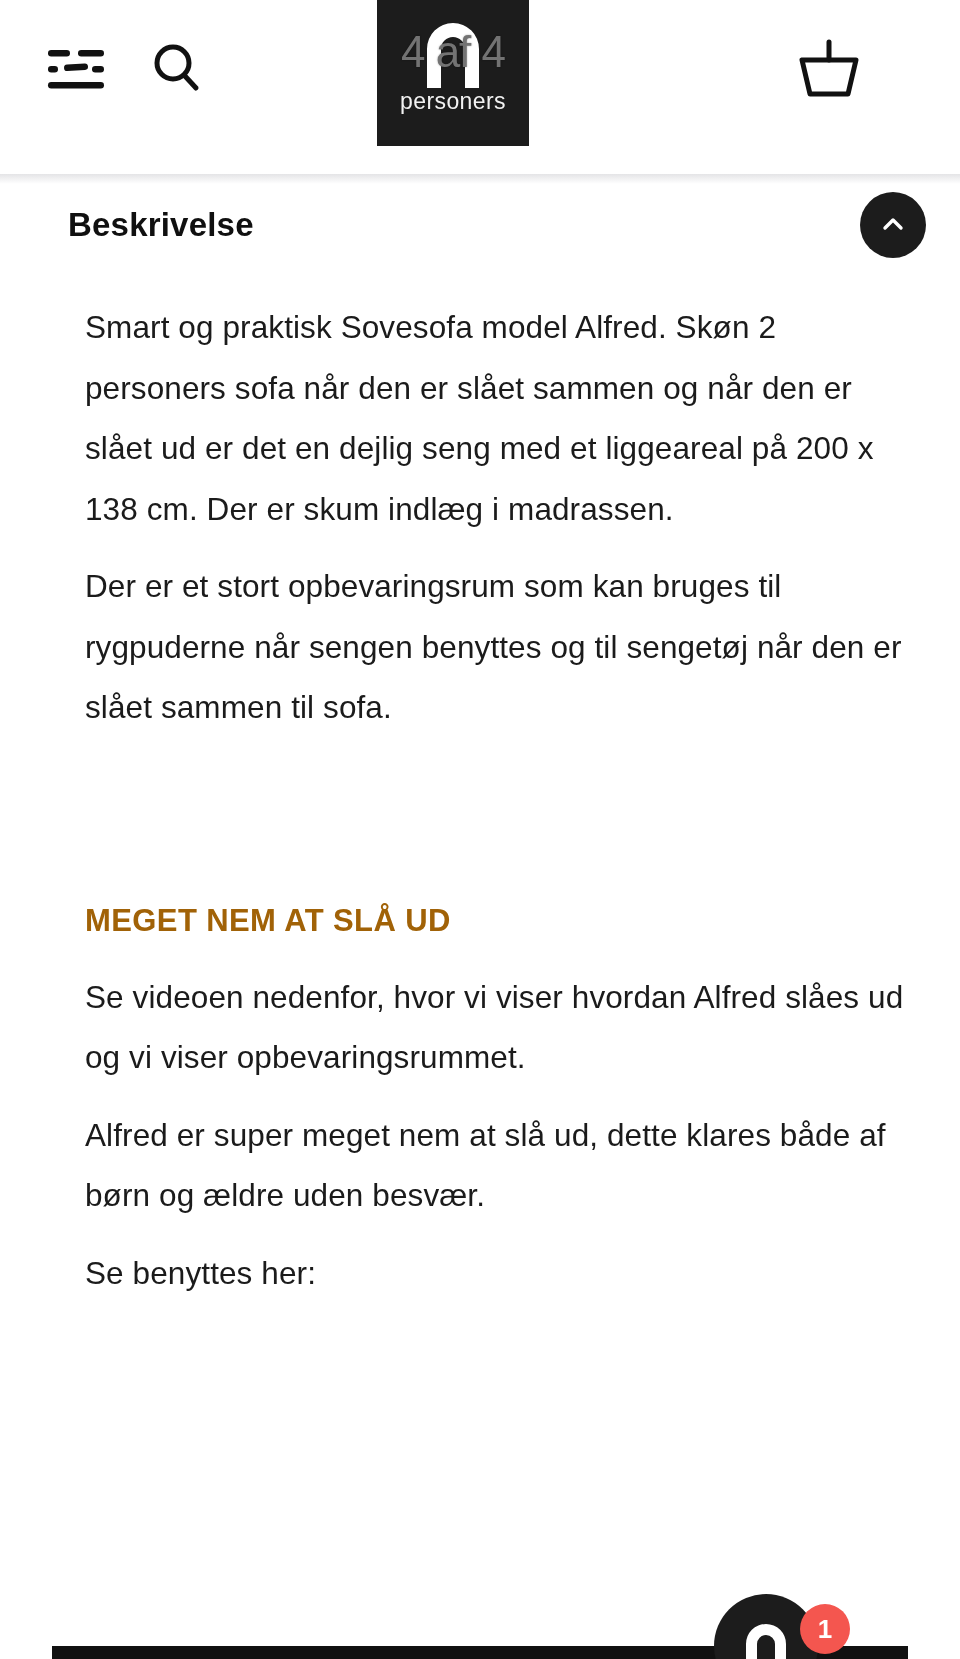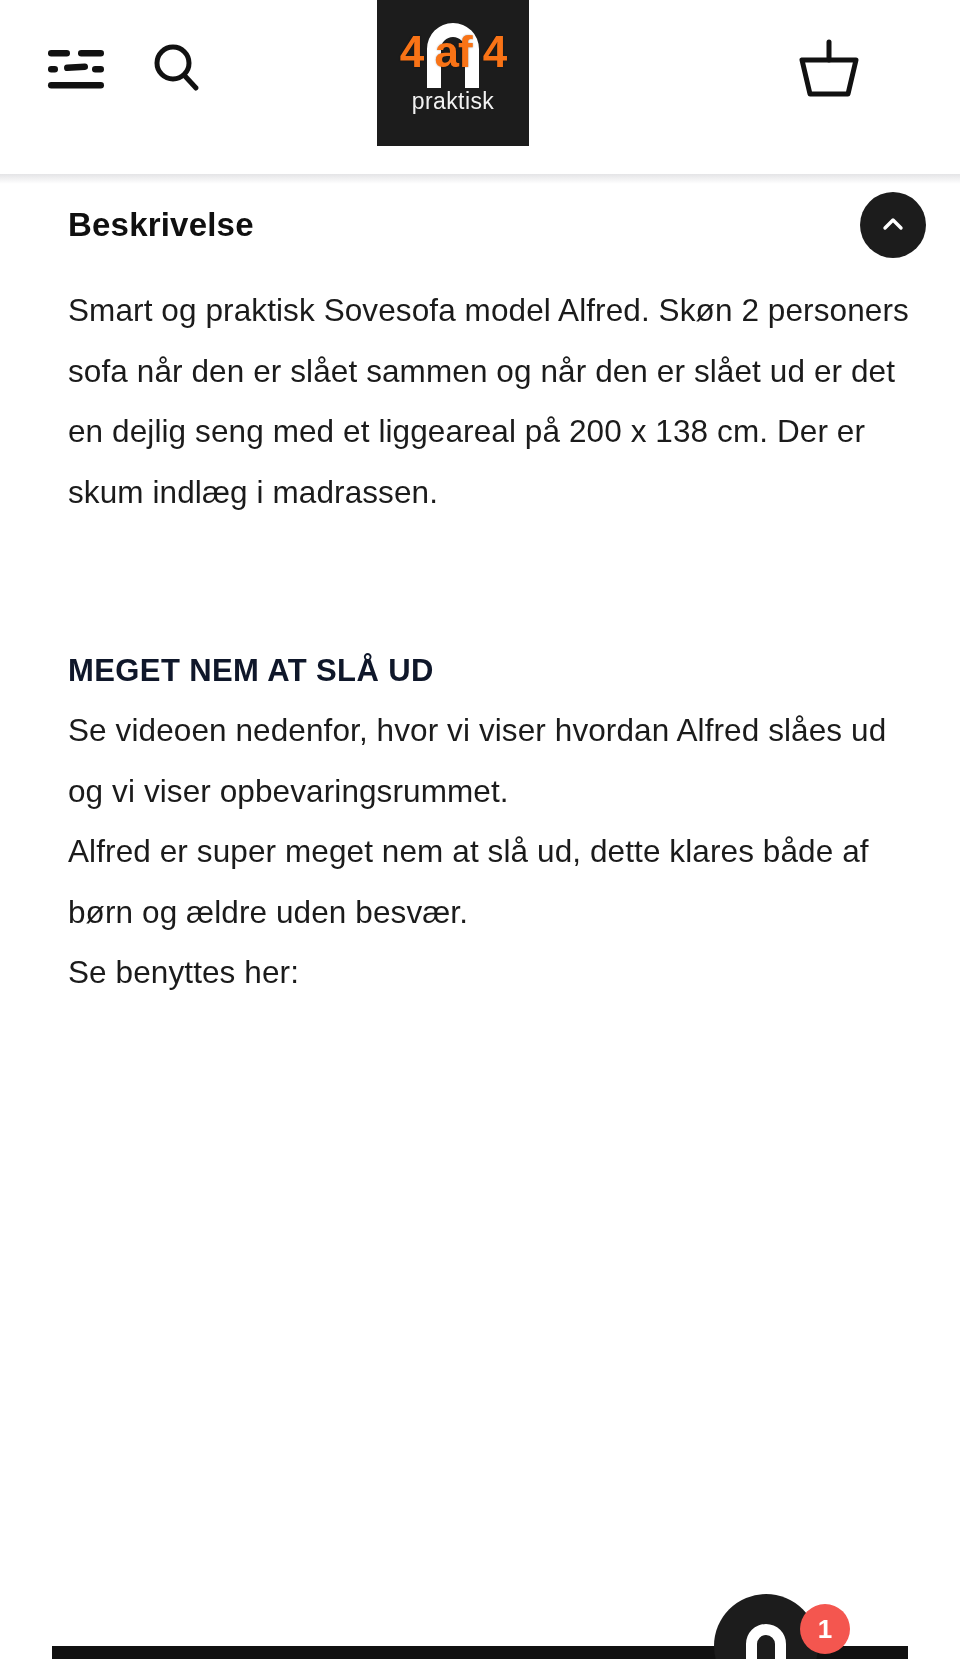--- a/index.html
+++ b/index.html
@@ -102,23 +102,23 @@
     font-size: 23px;
     letter-spacing: 0.4px;
     font-weight: 300;
   }
   
   .logo-pager {
     position: absolute;
     left: 0; right: 0;
     top: 30px;
     text-align: center;
-    color: #f97316;
+    color: #737373;
     font-size: 44px;
-    font-weight: 700;
+    font-weight: 400;
     letter-spacing: -1px;
     line-height: 1;
     mix-blend-mode: normal;
     text-shadow: 0 0 2px rgba(0,0,0,.35);
     pointer-events: none;
   }
 
   
   .content {
     position: absolute;
@@ -161,29 +161,29 @@
 
   .body-copy {
     padding: 0 52px 0 52px;
     font-size: 31.5px;
     line-height: 60.5px;
     color: #1b1b1b;
     font-weight: 400;
     letter-spacing: 0.1px;
   }
   .body-copy p {
-    margin: 0;
+    margin: 17px;
   }
   .para-gap { height: 60px; }
   .sub-head {
     font-size: 31px;
     font-weight: 700;
     line-height: 58px;
     letter-spacing: 0.4px;
-    color: #0f172a;
+    color: #a16207;
   }
 
   
   .chat-fab {
     position: absolute;
     left: 714px;
     top: 1594px;
     width: 104px;
     height: 104px;
     border-radius: 50%;
@@ -248,21 +248,21 @@
       <line x1="38.5" y1="37.5" x2="50" y2="50" stroke="#111" stroke-width="5" stroke-linecap="round"></line>
     </svg>
   </button>
 
   <div class="logo">
     <span class="logo-arch">
       <svg viewBox="0 0 70 74" xmlns="http://www.w3.org/2000/svg">
         <path d="M9 74 L9 35 A26 26 0 0 1 61 35 L61 74 L47 74 L47 35 A12 12 0 0 0 23 35 L23 74 Z" fill="#ffffff"></path>
       </svg>
     </span>
-    <span class="logo-word">praktisk</span>
+    <span class="logo-word">personers</span>
     <span class="logo-pager">4 af 4</span>
   </div>
 
   <button class="cart-btn" aria-label="cart">
     <svg viewBox="0 0 74 66" xmlns="http://www.w3.org/2000/svg">
       <line x1="37" y1="6" x2="37" y2="24" stroke="#111" stroke-width="5" stroke-linecap="round"></line>
       <path d="M10 24 L64 24 L56 58 L18 58 Z" fill="none" stroke="#111" stroke-width="5" stroke-linejoin="round"></path>
     </svg>
   </button>
 
@@ -275,20 +275,21 @@
     <div class="section-title">Beskrivelse</div>
     <button class="collapse-btn" aria-label="collapse">
       <svg viewBox="0 0 26 26" xmlns="http://www.w3.org/2000/svg">
         <polyline points="5,16 13,8 21,16" fill="none" stroke="#ffffff" stroke-width="3.4" stroke-linecap="round" stroke-linejoin="round"></polyline>
       </svg>
     </button>
   </div>
 
   <div class="body-copy">
     <p>Smart og praktisk Sovesofa model Alfred. Skøn 2 personers sofa når den er slået sammen og når den er slået ud er det en dejlig seng med et liggeareal på 200 x 138 cm. Der er skum indlæg i madrassen.</p>
+    <p>Der er et stort opbevaringsrum som kan bruges til rygpuderne når sengen benyttes og til sengetøj når den er slået sammen til sofa.</p>
     <div class="para-gap"></div>
     <div class="para-gap"></div>
     <p class="sub-head">MEGET NEM AT SLÅ UD</p>
     <p>Se videoen nedenfor, hvor vi viser hvordan Alfred slåes ud og vi viser opbevaringsrummet.</p>
     <p>Alfred er super meget nem at slå ud, dette klares både af børn og ældre uden besvær.</p>
     <p>Se benyttes her:</p>
   </div>
 </div>
 
 <button class="chat-fab" aria-label="chat">

